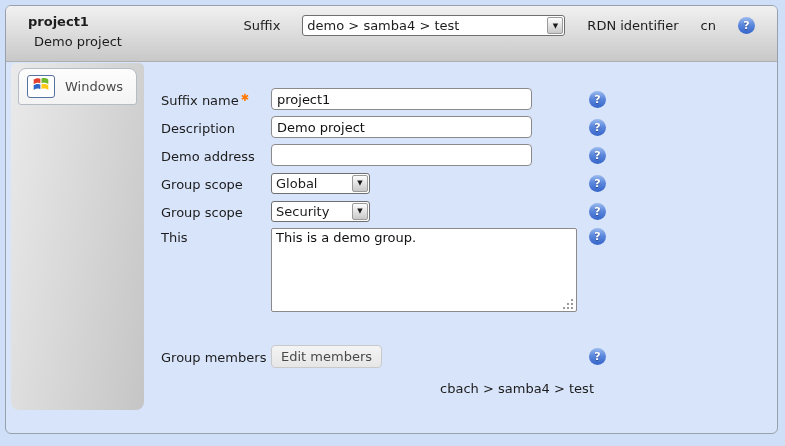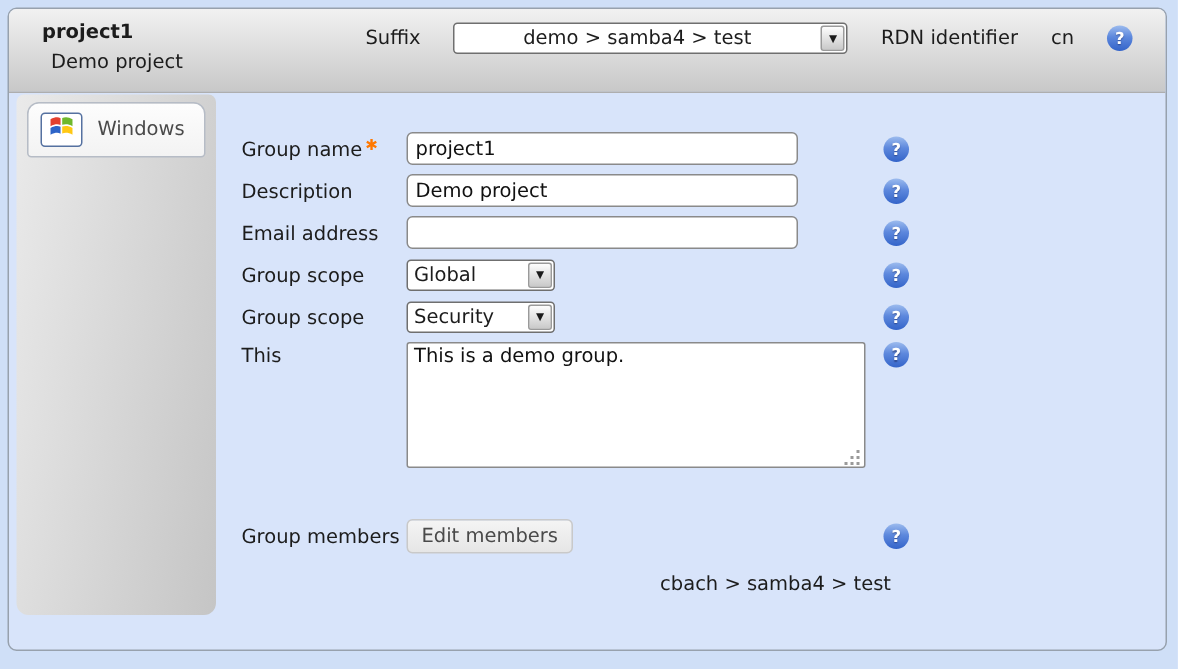--- a/index.html
+++ b/index.html
@@ -28,21 +28,21 @@
     position:absolute; right:22px; top:9px; height:21px;
     display:flex; align-items:center; gap:22px; white-space:nowrap;
   }
   
   .fselect {
     display:flex; align-items:center; height:21px;
     background:#fff; border:1px solid #6f6f6f; border-radius:3px;
     cursor:default;
   }
   .fselect .val { flex:1; padding:0 4px; overflow:hidden; white-space:nowrap; }
-  .fselect .val.right { text-align:center; }
+  .fselect .val.right { text-align:left; }
   .arrow-btn {
     width:16px; height:17px; margin:1px; flex:none;
     border:1px solid #9a9a9a; border-radius:2px;
     background:linear-gradient(#fdfdfd,#c9c9c9);
     display:flex; align-items:center; justify-content:center;
     font-size:7px; color:#1a1a1a;
   }
   .suffix-select { width:263px; }
   .small-select { width:99px; }
   
@@ -140,33 +140,33 @@
           <path d="M53,46 C66,42 82,43 96,52 L96,81 C82,72 66,71 53,75 Z" fill="#ffc814"></path>
         </svg>
       </span>
       <span>Windows</span>
     </div>
   </div>
 
   <div class="form">
 
     <div class="frow">
-      <span class="flabel"><span>Group name</span><span class="req">✱</span></span>
+      <span class="flabel"><span>Suffix name</span><span class="req">✱</span></span>
       <input type="text" value="project1" style="">
       <span class="help fhelp">?</span>
     </div>
 
     <div class="frow">
       <span class="flabel">Description</span>
       <input type="text" value="Demo project" style="">
       <span class="help fhelp">?</span>
     </div>
 
     <div class="frow">
-      <span class="flabel">Email address</span>
+      <span class="flabel">Demo address</span>
       <input type="text" value="" style="">
       <span class="help fhelp">?</span>
     </div>
 
     <div class="frow">
       <span class="flabel">Group scope</span>
       <div class="fselect small-select">
         <span class="val">Global</span>
         <span class="arrow-btn">▼</span>
       </div>

